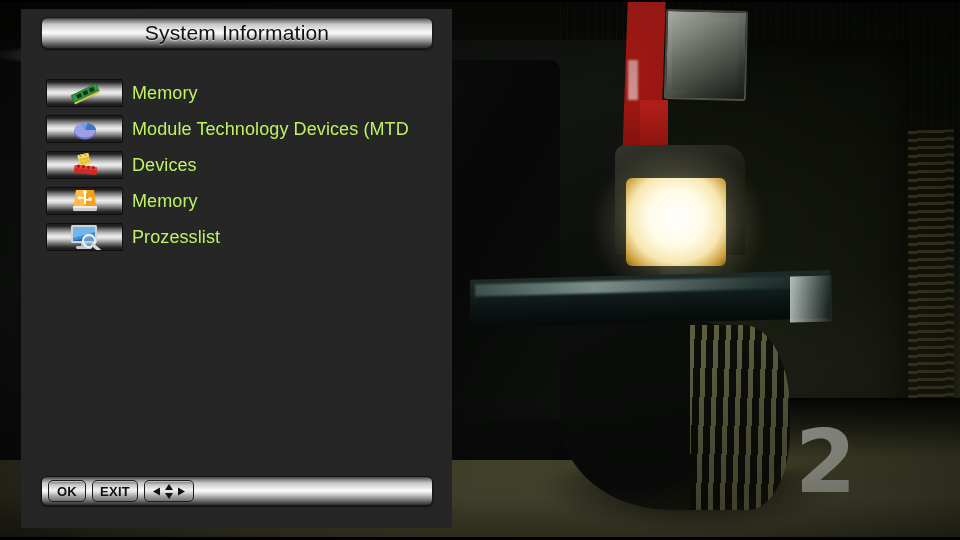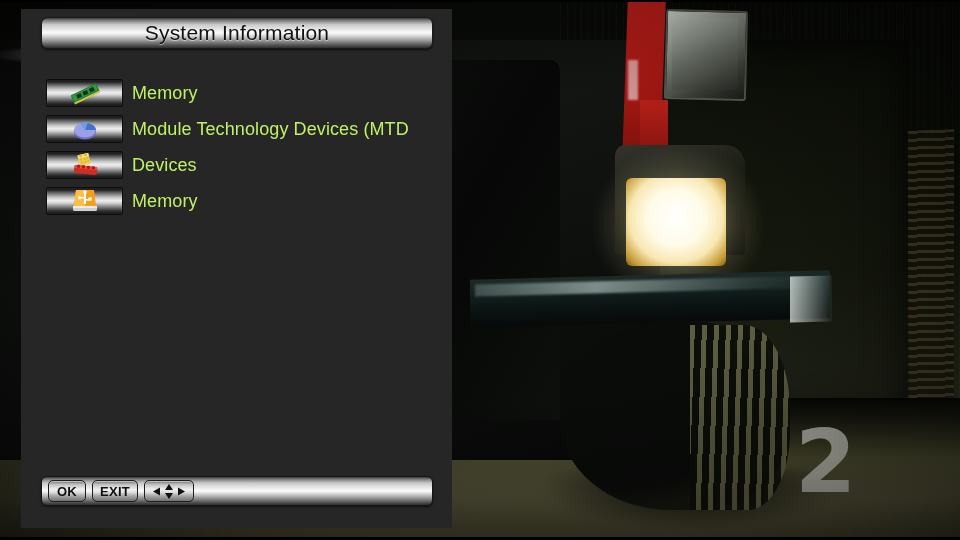--- a/index.html
+++ b/index.html
@@ -450,20 +450,36 @@
             <circle cx="8.6" cy="9.8" r="1.6"></circle>
             <rect x="17.5" y="9.5" width="3.2" height="3.2"></rect>
           </g>
         </svg>
       </span>
       <span class="menu-label">Memory</span>
     </div>
 
 
 
+    <div class="menu-row">
+      <span class="icon-plate">
+        <svg width="36" height="26" viewBox="0 0 36 26">
+          <rect x="4" y="1" width="26" height="18" rx="1.5" fill="#cfd4d8"></rect>
+          <rect x="6" y="3" width="22" height="14" fill="#1a5fa8"></rect>
+          <path d="M6 3 h22 v9 l-22 5 z" fill="#3d8fd6"></path>
+          <path d="M6 3 h22 v5 l-22 6 z" fill="#6fb6ea"></path>
+          <rect x="14" y="19" width="6" height="4" fill="#a9b0b6"></rect>
+          <rect x="9" y="22" width="16" height="3" rx="1.4" fill="#c2c8cd"></rect>
+          <circle cx="22" cy="17" r="6" fill="none" stroke="#e9edf0" stroke-width="2.4"></circle>
+          <circle cx="22" cy="17" r="4.6" fill="#9fd0ef" opacity=".55"></circle>
+          <line x1="26" y1="21" x2="32" y2="26" stroke="#d2d8dd" stroke-width="3.4" stroke-linecap="round"></line>
+        </svg>
+      </span>
+      <span class="menu-label">Prozesslist</span>
+    </div>
 
 
   </div>
 
   <div id="button-bar" class="metal">
     <span class="osd-btn">OK</span>
     <span class="osd-btn">EXIT</span>
     <span class="osd-btn dpad">
       <svg width="34" height="15" viewBox="0 0 34 15">
         <polygon points="1,7.5 8,3.5 8,11.5" fill="#101010"></polygon>

